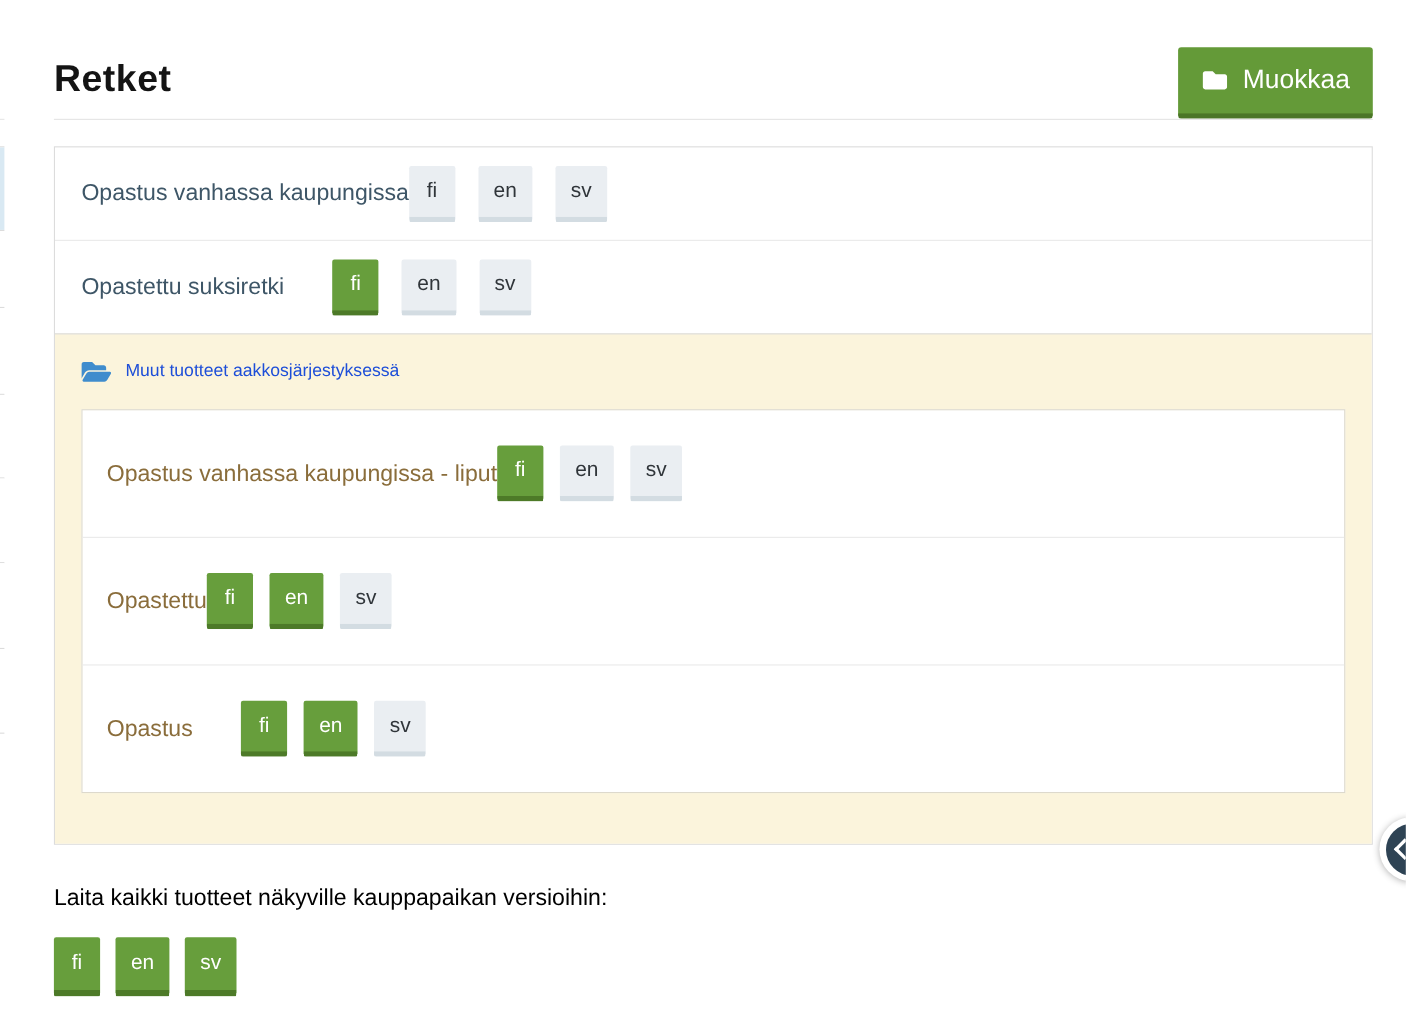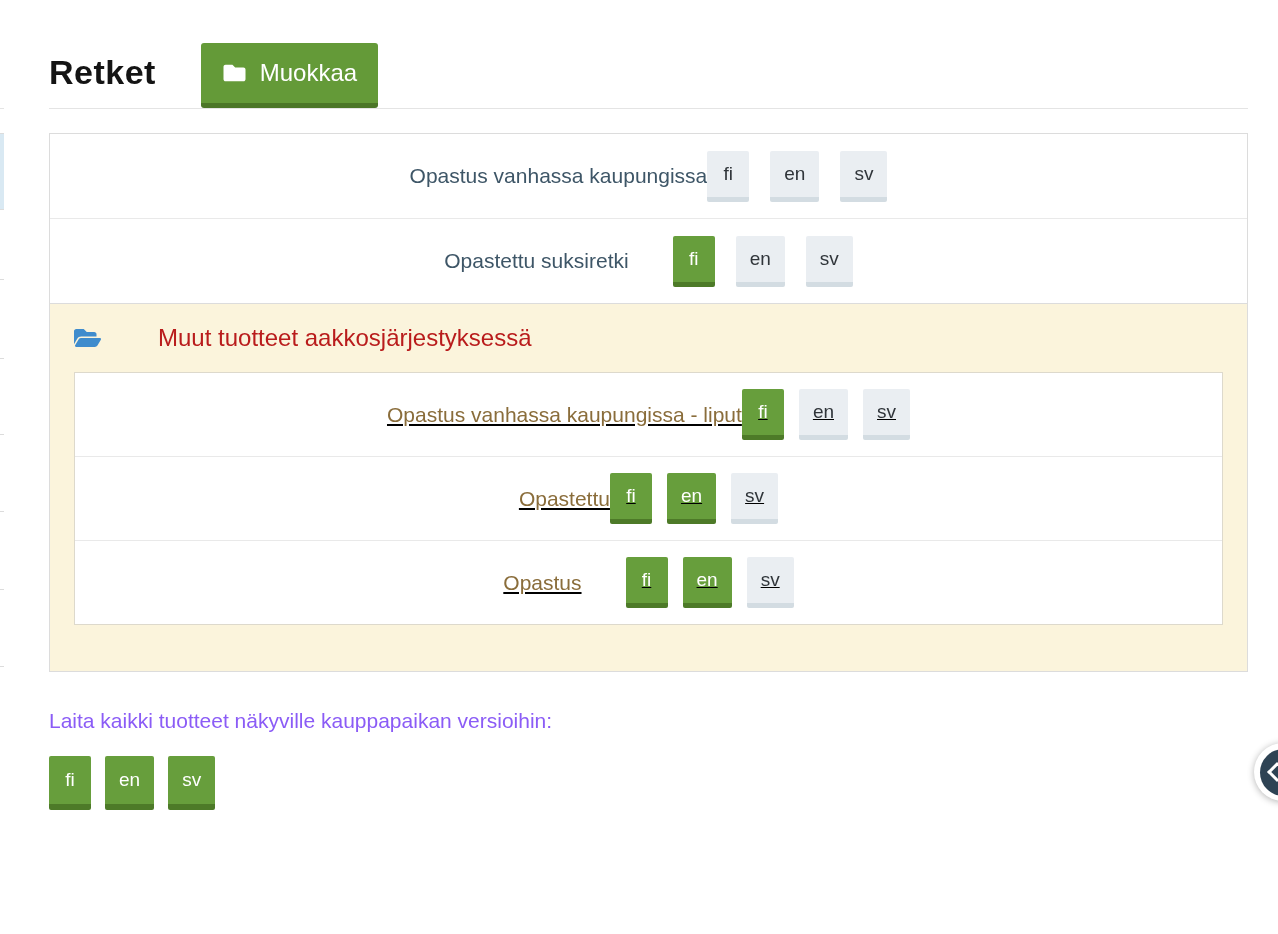--- a/index.html
+++ b/index.html
@@ -22,21 +22,21 @@
     top: 0;
     width: 1199px;
   }
 
   
   .header {
     height: 109px;
     border-bottom: 1px solid #e4e4e4;
     display: flex;
     align-items: flex-end;
-    justify-content: flex-start;
+    justify-content: space-between;
     box-sizing: border-box;
   }
   .page-title {
     margin: 0 0 16px 0;
     font-size: 34px;
     font-weight: bold;
     color: #141414;
     letter-spacing: 0.5px;
   }
   .edit-btn {
@@ -60,21 +60,21 @@
 
   
   .panel {
     margin-top: 24px;
     border: 1px solid #dcdcdc;
     background: #ffffff;
   }
   .prow {
     display: flex;
     align-items: center;
-    justify-content: center;
+    justify-content: flex-start;
     height: 84px;
     padding: 0 24px;
     border-bottom: 1px solid #e9e9e9;
     box-sizing: content-box;
   }
   .prow.last {
     border-bottom: none;
     gap: 44px;
   }
   .row-label {
@@ -117,46 +117,44 @@
     padding: 0 24px 46px 24px;
   }
   .group-header {
     height: 68px;
     display: flex;
     align-items: center;
     gap: 13px;
     cursor: pointer;
   }
   .group-link {
-    font-size: 24px;
-    color: #b91c1c;
+    font-size: 16px;
+    color: #1d4ed8;
     text-decoration: none;
-    margin-left: 44px;
   }
   .inner-list {
     background: #ffffff;
     border: 1px solid #ddd9cc;
   }
   .inner-list .prow {
     height: 83px;
-    padding: 0 22px;
-    text-decoration: underline;
+    padding: 16px 22px;
   }
   .inner-list .row-label {
     color: #8a6d3b;
   }
   .inner-list .langs {
     gap: 15px;
   }
 
   
   .bulk-label {
     margin: 37px 0 0 0;
     font-size: 21px;
-    color: #8b5cf6;
+    color: #000000;
   }
   .bulk-langs {
     margin-top: 23px;
     display: flex;
     gap: 14px;
   }
   .bulk-langs .lang {
     font-size: 19px;
     padding: 13px 14px;
     border-bottom-width: 6px;

